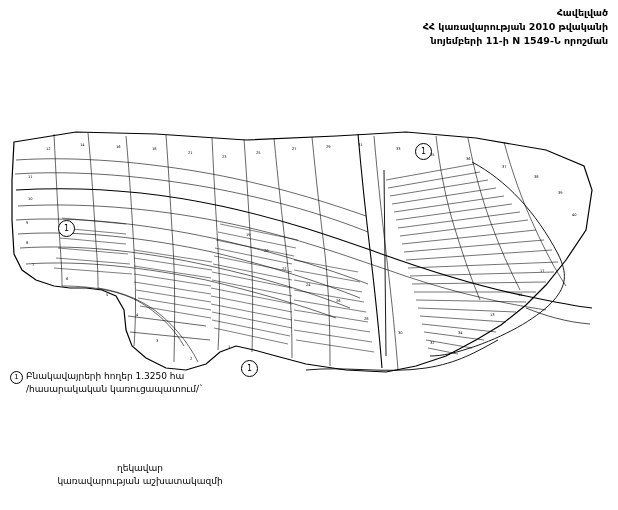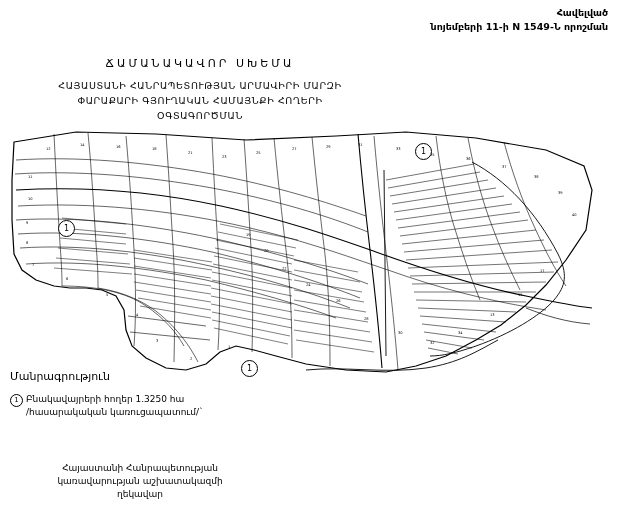--- a/index.html
+++ b/index.html
@@ -131,29 +131,24 @@
     font-family: "DejaVu Sans", sans-serif;
   }
 </style>
 </head>
 <body>
 
 <div class="page">
 
   <div class="header">
     <div>Հավելված</div>
+    <div>ՀՀ կառավարության 2010 թվականի</div>
     <div>նոյեմբերի 11-ի N 1549-Ն որոշման</div>
   </div>
 
-  <div class="title-block">
-    <div class="doc-title">ՃԱՄԱՆԱԿԱՎՈՐ  ՍԽԵՄԱ</div>
-    <div class="subtitle">ՀԱՅԱՍՏԱՆԻ ՀԱՆՐԱՊԵՏՈՒԹՅԱՆ ԱՐՄԱՎԻՐԻ ՄԱՐԶԻ</div>
-    <div class="subtitle">ՓԱՐԱՔԱՐԻ ԳՅՈՒՂԱԿԱՆ ՀԱՄԱՅՆՔԻ ՀՈՂԵՐԻ</div>
-    <div class="subtitle">ՕԳՏԱԳՈՐԾՄԱՆ</div>
-  </div>
 
   <div class="map-wrap">
     <svg class="map-svg" width="600" height="260" viewBox="0 0 600 260">
       <g fill="none" stroke="#000" stroke-width="0.7">
 
         <path d="M8,22 L70,12 L150,14 L240,20 L330,16 L400,12 L470,18 L540,30 L578,46 L586,70 L580,110
                  L560,140 L540,165 L520,185 L495,205 L470,220 L440,236 L410,246 L380,252 L340,250
                  L300,244 L270,236 L248,230 L230,226 L214,232 L200,244 L180,250 L160,248 L140,238
                  L126,226 L120,210 L118,190 L110,176 L96,170 L80,168 L64,168 L48,166 L30,160
                  L16,150 L8,134 L6,100 L6,60 Z" stroke-width="1.2"></path>
@@ -306,30 +301,28 @@
           <text x="534" y="152">17</text>
       </g>
     </svg>
 
     <div class="map-badge" style="left:52px; top:100px;">1</div>
     <div class="map-badge" style="left:409px; top:23px;">1</div>
     <div class="map-badge" style="left:235px; top:240px;">1</div>
   </div>
 
   <div class="legend">
-    <div class="legend-title">Մանրագրություն</div>
     <div class="legend-row">
       <span class="legend-marker">1</span>
       <span class="legend-lines">
         <div>Բնակավայրերի հողեր   1.3250 հա</div>
         <div>/հասարակական կառուցապատում/`</div>
       </span>
     </div>
   </div>
 
   <div class="footer">
-    <div>Հայաստանի Հանրապետության</div>
+    <div>ղեկավար</div>
     <div>կառավարության աշխատակազմի</div>
-    <div>ղեկավար</div>
   </div>
   <div class="signature">Դ. Սարգսյան</div>
 
 </div>
 
 </body></html>

